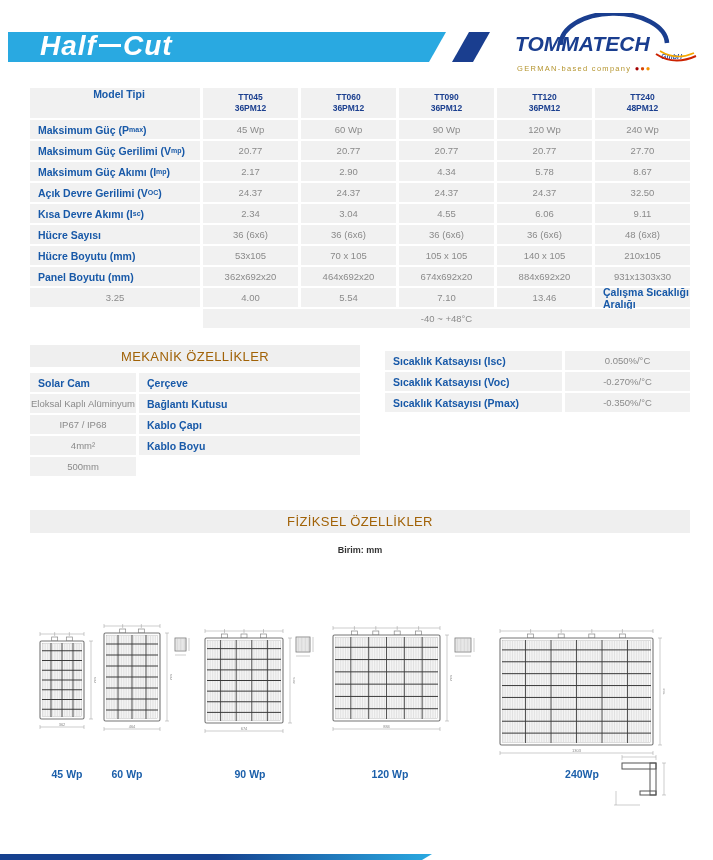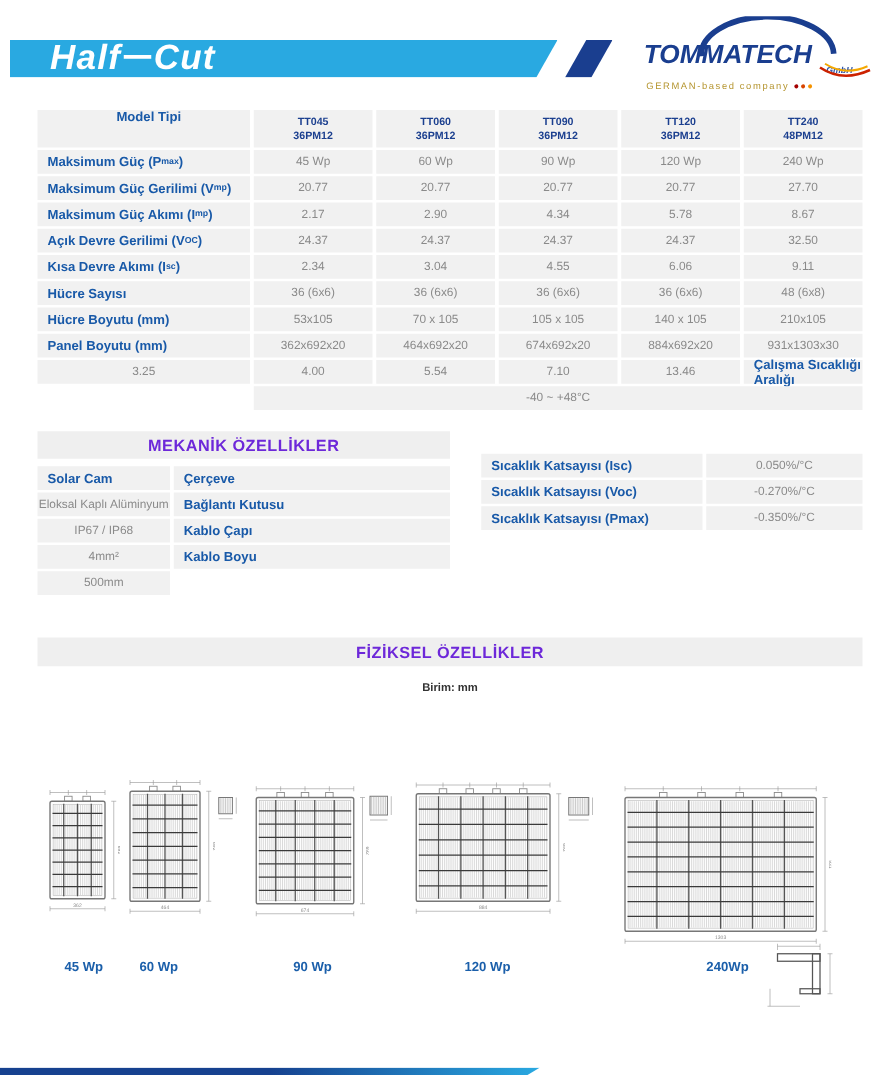--- a/index.html
+++ b/index.html
@@ -60,27 +60,27 @@
     color:#1859a8; font-size:10.5px; font-weight:bold; }
   .cell.model-tipi { height:30px; font-size:10.5px; }
   .cell.row-cell { height:19px; }
   .cell.val { color:#8a8a8a; font-size:9.5px; font-weight:normal; }
   .cell.span-cell { grid-column:2 / 7; }
   .label-cell sub { font-size:7px; font-weight:bold; }
 
   
   .band {
     background:#efefef; height:22px; display:flex; align-items:center;
-    justify-content:center; color:#6d28d9; font-weight:bold; font-size:13px;
+    justify-content:center; color:#a16207; font-weight:normal; font-size:13px;
     letter-spacing:0.4px;
   }
   .mech { position:absolute; left:30px; top:345px; width:330px; }
   .mech-rows { margin-top:6px; display:grid; grid-template-columns:106px 1fr; gap:2px 3px; }
   .temp { position:absolute; left:385px; top:345px; width:305px; }
-  .temp-rows { margin-top:18px; display:grid; grid-template-columns:177px 1fr; gap:2px 3px;text-align:right; }
+  .temp-rows { margin-top:6px; display:grid; grid-template-columns:177px 1fr; gap:2px 3px;text-align:right; }
 
   
   .phys-band { position:absolute; left:30px; top:510px; width:660px; height:23px; }
   .unit-note {
     position:absolute; left:30px; top:545px; width:660px; text-align:center;
     font-size:9px; font-weight:bold; color:#333;
   }
   .drawings { position:absolute; left:0; top:0; width:713px; height:860px; pointer-events:none; }
   .drawings svg { position:absolute; }
   .panel-label {

